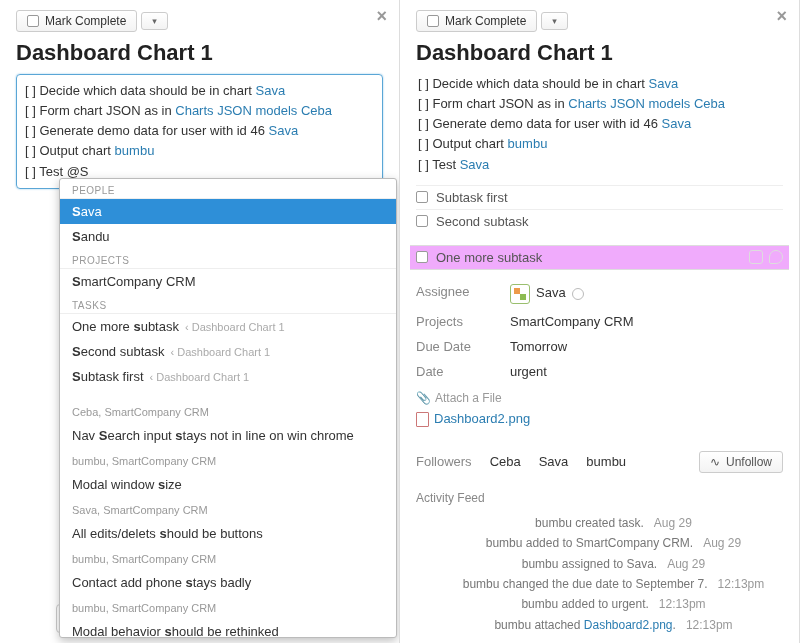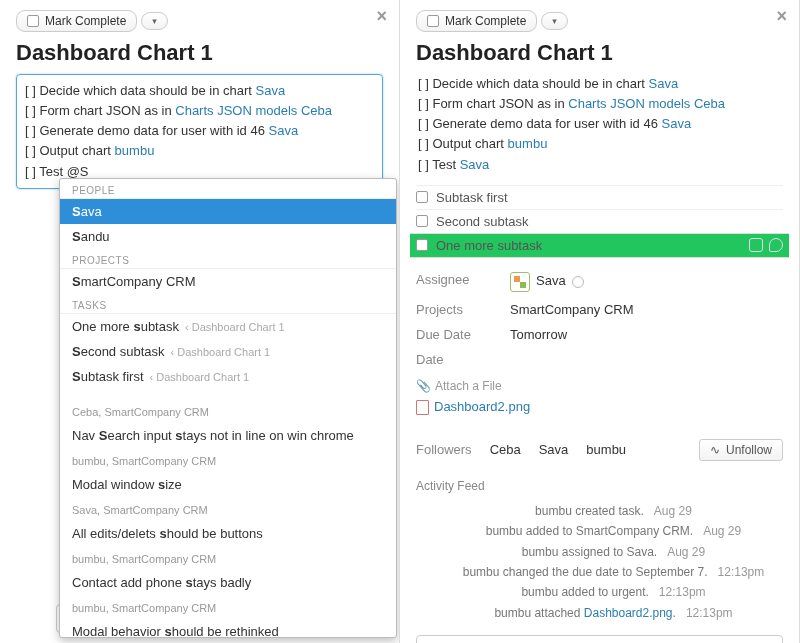--- a/index.html
+++ b/index.html
@@ -1,29 +1,29 @@
 <!DOCTYPE html>
 <html><head>
 <meta charset="utf-8">
 <style>
 * { box-sizing: border-box; margin: 0; padding: 0; }
 body { font-family: -apple-system, "Helvetica Neue", Arial, sans-serif; font-size: 13px; color: #333; background: #fff; display: flex; width: 800px; height: 643px; }
 .panel { width: 50%; border-right: 1px solid #ddd; padding: 10px 16px 8px 16px; position: relative; overflow: hidden; }
 .toolbar { display: flex; align-items: center; gap: 4px; margin-bottom: 8px; }
-.btn { border: 1px solid #ccc; background: linear-gradient(#fff,#f3f3f3); border-radius: 9px; padding: 3px 10px; font-size: 12px; color: #333; cursor: pointer; display: inline-flex; align-items: center; gap: 6px; }
+.btn { border: 1px solid #ccc; background: linear-gradient(#fff,#f3f3f3); border-radius: 3px; padding: 3px 10px; font-size: 12px; color: #333; cursor: pointer; display: inline-flex; align-items: center; gap: 6px; }
 .chev { font-size: 9px; color: #666; }
 .close-x { position: absolute; right: 12px; top: 6px; color: #999; font-size: 18px; font-weight: bold; cursor: pointer; }
 .title { font-size: 22px; font-weight: bold; color: #222; margin: 4px 0 8px 0; }
 .descbox { border: 1px solid #ccc; border-radius: 4px; padding: 6px 8px; font-size: 13px; line-height: 1.55; }
 .descbox.focused { border: 1px solid #5aa6d6; box-shadow: 0 0 2px #8cc4e8; }
 .link { color: #2b7db1; }
 .sub-list { margin-top: 10px; }
 .sub-row { display: flex; align-items: center; padding: 4px 0; border-top: 1px solid #eee; gap: 8px; font-size: 13px; color: #555; }
 .sub-row:last-child { border-bottom: 1px solid #eee; }
-.sub-row.highlight { background: #22c55e; border-top: 1px solid #ddd; border-bottom: 1px solid #ddd; padding: 4px 6px; margin: 0 -6px; }
+.sub-row.highlight { background: #f0abfc; border-top: 1px solid #ddd; border-bottom: 1px solid #ddd; padding: 4px 6px; margin: 12px -6px; }
 .chk { width: 12px; height: 12px; border: 1px solid #999; border-radius: 2px; background: #fff; flex-shrink: 0; }
 .meta { display: grid; grid-template-columns: 80px 1fr; gap: 10px 14px; margin-top: 14px; font-size: 13px; }
 .meta .lab { color: #888; }
 .meta .val { color: #333; }
 .avatar { display: inline-block; width: 20px; height: 20px; border: 1px solid #9abf6e; border-radius: 3px; vertical-align: middle; margin-right: 6px; position: relative; background: #fff; }
 .avatar::before { content:""; position:absolute; left:3px; top:3px; width:6px; height:6px; background:#ed9a4a; }
 .avatar::after { content:""; position:absolute; right:3px; bottom:3px; width:6px; height:6px; background:#8dbb52; }
 .circle { display:inline-block; width:12px; height:12px; border:1px solid #bbb; border-radius:50%; margin-left:6px; vertical-align:middle; }
 .taglabel { color:#888; }
 .attach-row { margin-top: 12px; color: #999; font-size: 12px; }
@@ -159,20 +159,21 @@
   </div>
 
   <div class="meta">
     <div class="lab">Assignee</div>
     <div class="val"><span class="avatar"></span><span>Sava</span><span class="circle"></span></div>
     <div class="lab">Projects</div>
     <div class="val">SmartCompany CRM</div>
     <div class="lab">Due Date</div>
     <div class="val">Tomorrow</div>
     <div class="lab taglabel">Date</div>
+    <div class="val taglabel">urgent</div>
   </div>
 
   <div class="attach-row"><span class="clip">📎</span><span>Attach a File</span></div>
   <div class="file-row"><span class="file-icon"></span><span class="link">Dashboard2.png</span></div>
 
   <div class="followers-row">
     <span style="color:#888">Followers</span>
     <span class="names">
       <span>Ceba</span>
       <span>Sava</span>

